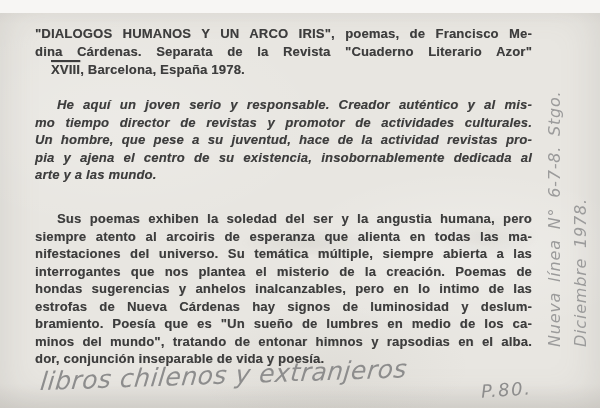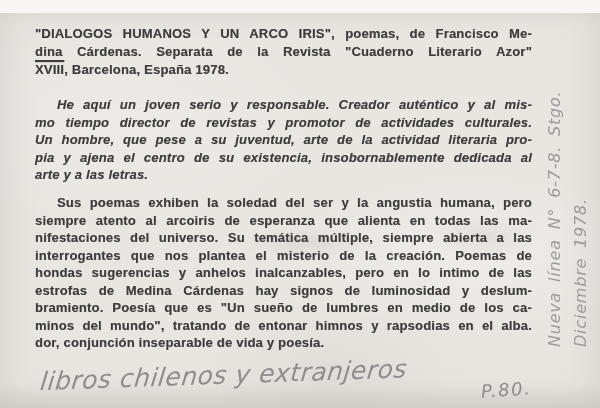--- a/index.html
+++ b/index.html
@@ -24,25 +24,25 @@
     position:absolute;left:35px;width:497px;
     color:var(--ink,#3d3d3d);
     font-weight:bold;
     font-size:13px;
     letter-spacing:0.2px;
     text-shadow:0.3px 0.3px 0.2px rgba(55,55,55,0.45);
   }
   .header{top:25px;line-height:18px;}
   .para{line-height:17.5px;}
   .p2{top:96px;font-style:italic;}
-  .p3{top:194px;}
+  .p3{top:210px;}
   .line{text-align:justify;text-align-last:justify;}
   .line.last{text-align-last:left;}
   .line.indent{text-indent:22px;}
-  .numeral{text-decoration:overline;text-decoration-thickness:1.5px;}
+  .numeral{text-decoration:overline;text-decoration-thickness:1.5px;margin-left:16px;}
   .hand{
     font-family:"DejaVu Sans", sans-serif;
     font-style:italic;
     color:var(--pencil,#8d8d8d);
   }
   .bottom-note{
     position:absolute;left:42px;top:367px;
     font-size:25px;letter-spacing:0.5px;
     transform:rotate(-2deg) skewX(-8deg);
     transform-origin:0 0;
@@ -87,32 +87,32 @@
 
   <div class="textcol header">
     <div class="line">"DIALOGOS HUMANOS Y UN ARCO IRIS", poemas, de Francisco Me-</div>
     <div class="line">dina Cárdenas. Separata de la Revista "Cuaderno Literario Azor"</div>
     <div class="line last"><span class="numeral">XVIII</span><span>, Barcelona, España 1978.</span></div>
   </div>
 
   <div class="textcol para p2">
     <div class="line indent">He aquí un joven serio y responsable. Creador auténtico y al mis-</div>
     <div class="line">mo tiempo director de revistas y promotor de actividades culturales.</div>
-    <div class="line">Un hombre, que pese a su juventud, arte de la actividad literaria pro-</div>
+    <div class="line">Un hombre, que pese a su juventud, hace de la actividad revistas pro-</div>
     <div class="line">pia y ajena el centro de su existencia, insobornablemente dedicada al</div>
-    <div class="line last">arte y a las letras.</div>
+    <div class="line last">arte y a las mundo.</div>
   </div>
 
   <div class="textcol para p3">
     <div class="line indent">Sus poemas exhiben la soledad del ser y la angustia humana, pero</div>
     <div class="line">siempre atento al arcoiris de esperanza que alienta en todas las ma-</div>
     <div class="line">nifestaciones del universo. Su temática múltiple, siempre abierta a las</div>
     <div class="line">interrogantes que nos plantea el misterio de la creación. Poemas de</div>
     <div class="line">hondas sugerencias y anhelos inalcanzables, pero en lo intimo de las</div>
-    <div class="line">estrofas de Medina Cárdenas hay signos de luminosidad y deslum-</div>
+    <div class="line">estrofas de Nueva Cárdenas hay signos de luminosidad y deslum-</div>
     <div class="line">bramiento. Poesía que es "Un sueño de lumbres en medio de los ca-</div>
     <div class="line">minos del mundo", tratando de entonar himnos y rapsodias en el alba.</div>
     <div class="line last">dor, conjunción inseparable de vida y poesía.</div>
   </div>
 
   <div class="hand bottom-note">libros chilenos y extranjeros</div>
 
   <div class="hand page-ref">P.80.</div>
 
   <div class="margin-wrap">

